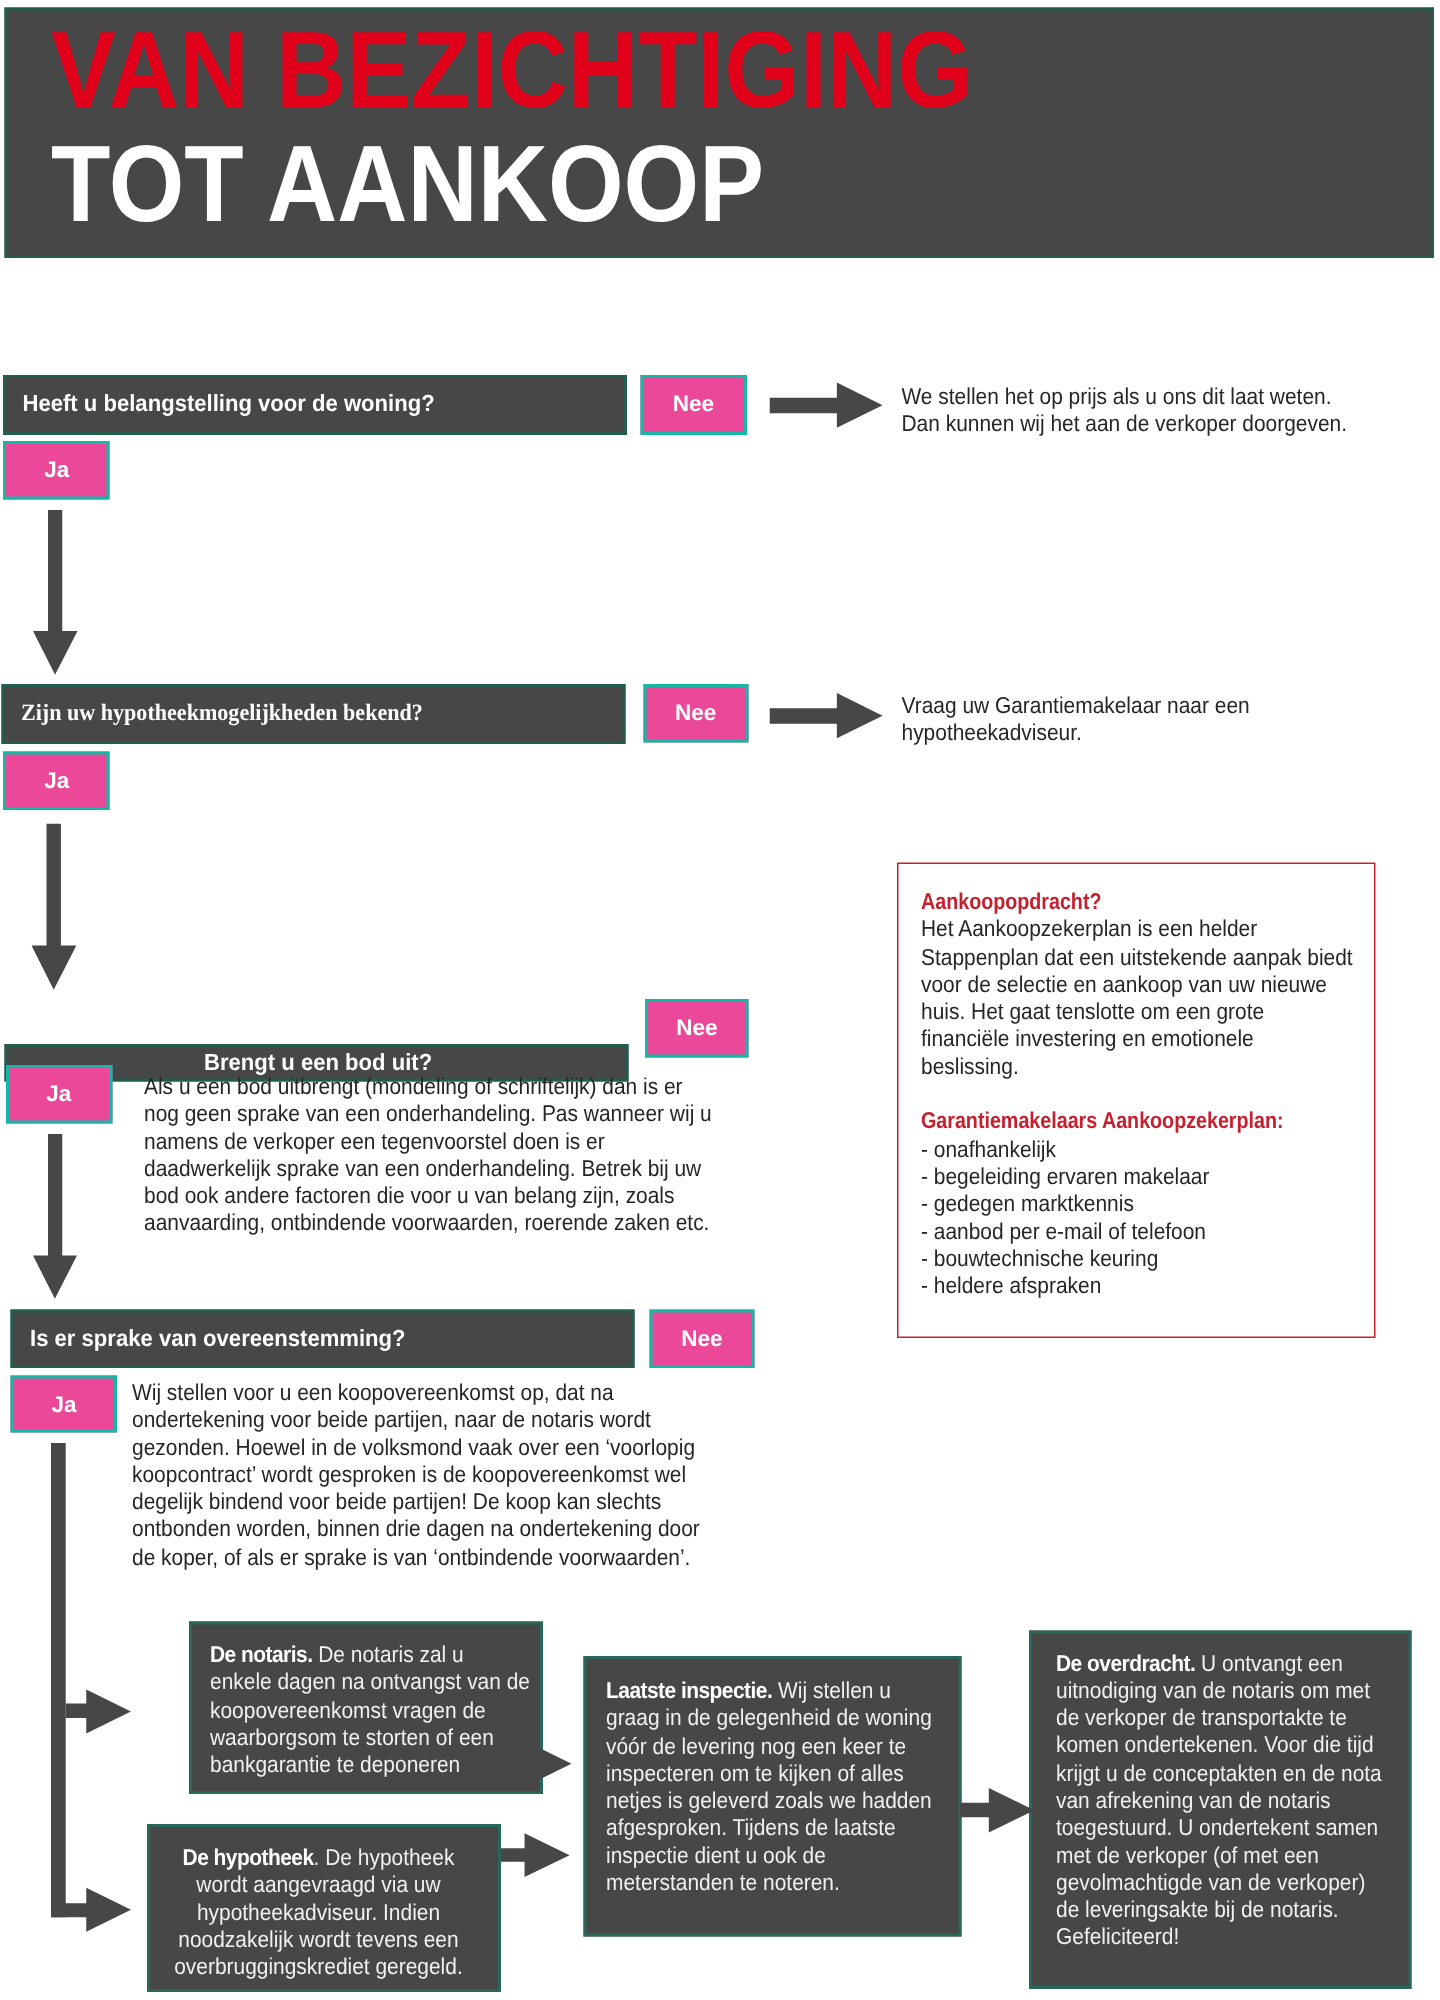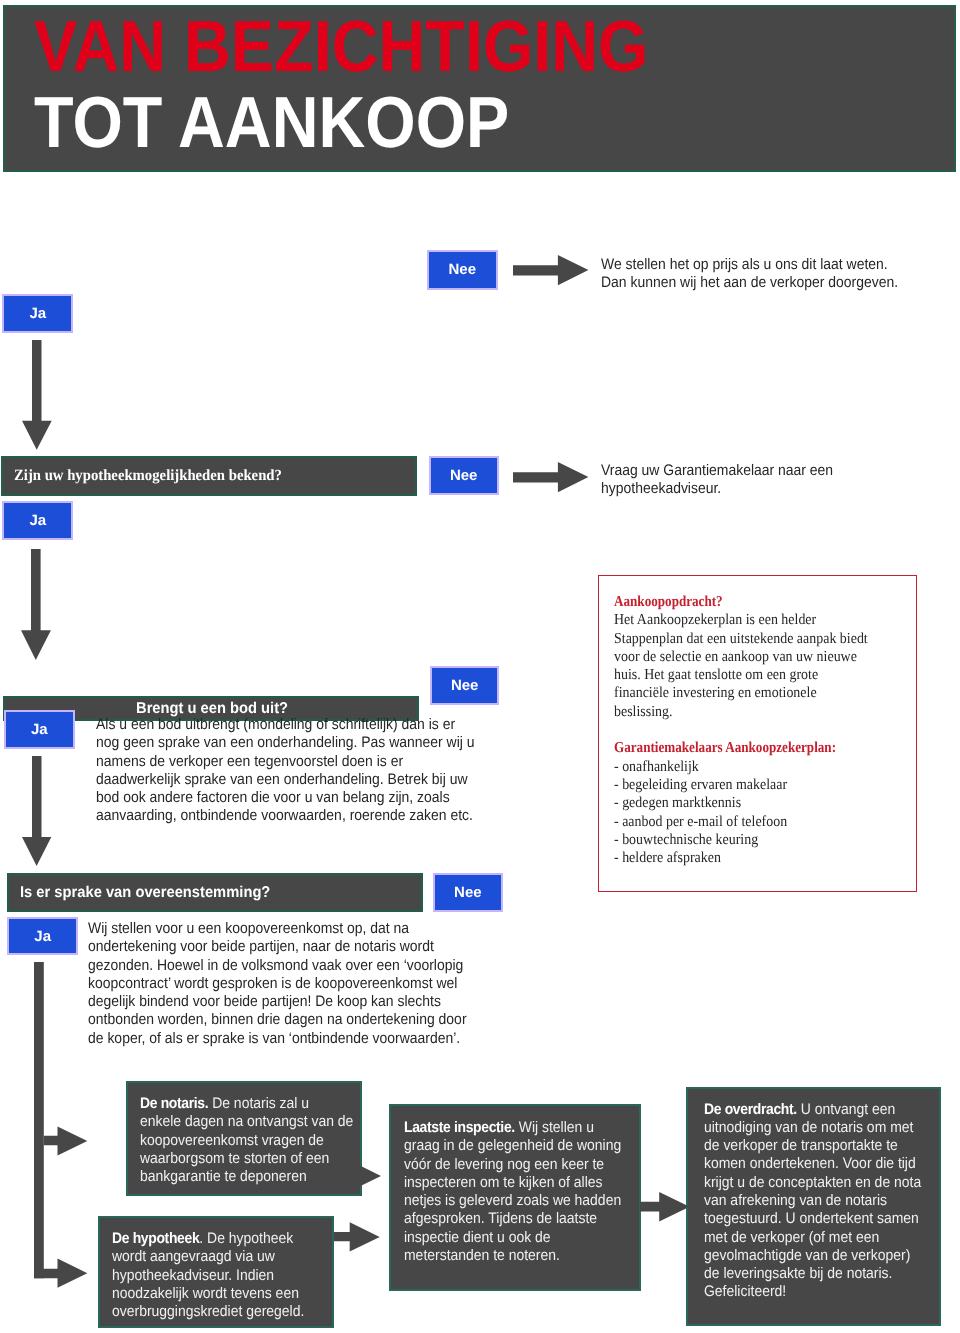--- a/index.html
+++ b/index.html
@@ -14,21 +14,21 @@
   .title{left:34px;font-size:72.5px;font-weight:bold;line-height:72px;white-space:nowrap;
          transform:scaleX(0.894);transform-origin:0 0;}
   #title1{top:11px;color:#E1001A;}
   #title2{top:87px;color:#FFFFFF;}
 
   
   .qbar{height:40px;background:#474747;border:2px solid #235d4d;box-sizing:border-box;
         color:#fff;display:flex;align-items:center;padding-left:11px;}
   .qbar > span{font-size:15.6px;font-weight:bold;white-space:nowrap;
         display:inline-block;transform:scaleX(0.944);transform-origin:0 50%;}
-  .redbox{background:#1d4ed8;border:2px solid #c4b5fd;box-sizing:border-box;
+  .redbox{background:#ec4899;border:2px solid #14b8a6;box-sizing:border-box;
           color:#fff;font-size:15px;font-weight:bold;
           display:flex;align-items:center;justify-content:center;}
 
   
   .btext,.btextw{font-size:15.3px;line-height:18.3px;white-space:pre;
         transform:scaleX(0.912);transform-origin:0 0;}
   .btext{color:#262626;}
   .btextw{color:#f0f0f0;}
   .btextw b,.btext b{font-weight:bold;letter-spacing:-0.38px;}
   .btextw b{color:#ffffff;}
@@ -44,20 +44,23 @@
 </style>
 </head>
 <body>
 
 <div id="page">
 
   <div class="abs" id="header"></div>
   <div class="abs title" id="title1">VAN BEZICHTIGING</div>
   <div class="abs title" id="title2">TOT AANKOOP</div>
 
+  <div class="abs qbar" style="left:2px;top:250px;width:416px;height:39.5px;">
+      <span>Heeft u belangstelling voor de woning?</span>
+    </div>
   <div class="abs redbox" style="left:426.9px;top:250.2px;width:70.7px;height:39.5px;">Nee</div>
   <div class="abs redbox" style="left:2.3px;top:294.4px;width:71.1px;height:39px;">Ja</div>
 
   <svg class="abs" style="left:512.7px;top:255.4px;" width="76" height="31" viewBox="0 0 76 31">
     <path d="M0 10.2 H44.9 V0 L75.4 15.1 L44.9 30.2 V20.5 H0 Z" fill="#474747"></path>
   </svg>
   <div class="abs btext" style="left:601px;top:255.5px;">We stellen het op prijs als u ons dit laat weten.
 Dan kunnen wij het aan de verkoper doorgeven.</div>
 
   <svg class="abs" style="left:21.5px;top:340px;" width="30" height="110" viewBox="0 0 30 110">
@@ -74,21 +77,21 @@
     <path d="M0 10.2 H44.9 V0 L75.4 15.1 L44.9 30.2 V20.5 H0 Z" fill="#474747"></path>
   </svg>
   <div class="abs btext" style="left:601px;top:462px;">Vraag uw Garantiemakelaar naar een
 hypotheekadviseur.</div>
 
   <svg class="abs" style="left:21.4px;top:549.1px;" width="30" height="111" viewBox="0 0 30 111">
     <path d="M10 0 H19.6 V81.3 H29.9 L14.8 110.9 L0 81.3 H10 Z" fill="#474747"></path>
   </svg>
 
   <div class="abs" id="side"></div>
-  <div class="abs" style="left:613.5px;top:593px;font-family:Liberation Serif, serif;">
+  <div class="abs" style="left:613.5px;top:593px;">
     <div class="sh">Aankoopopdracht?</div>
     <div class="btext">Het Aankoopzekerplan is een helder
 Stappenplan dat een uitstekende aanpak biedt
 voor de selectie en aankoop van uw nieuwe
 huis. Het gaat tenslotte om een grote
 financiële investering en emotionele
 beslissing.</div>
     <div class="sh" style="margin-top:18.3px;">Garantiemakelaars Aankoopzekerplan:</div>
     <div class="btext">- onafhankelijk
 - begeleiding ervaren makelaar
@@ -134,21 +137,21 @@
   </svg>
 
   <div class="abs card" style="left:98px;top:1080.5px;width:236px;height:115.5px;padding:12.5px 0 0 12px;margin-left:28px;">
     <div class="btextw"><b>De notaris.</b><span> De notaris zal u
 enkele dagen na ontvangst van de
 koopovereenkomst vragen de
 waarborgsom te storten of een
 bankgarantie te deponeren</span></div>
   </div>
 
-  <div class="abs card" style="left:98px;top:1215.5px;width:236px;height:112px;padding:12.5px 0 0 12px;">
+  <div class="abs card" style="left:98px;top:1215.5px;width:236px;height:112px;padding:12.5px 0 0 12px;text-align:center;">
     <div class="btextw"><b>De hypotheek</b><span>. De hypotheek
 wordt aangevraagd via uw
 hypotheekadviseur. Indien
 noodzakelijk wordt tevens een
 overbruggingskrediet geregeld.</span></div>
   </div>
 
   <div class="abs card" style="left:388.8px;top:1104px;width:252px;height:186.5px;padding:13px 0 0 13.2px;">
     <div class="btextw"><b>Laatste inspectie.</b><span> Wij stellen u
 graag in de gelegenheid de woning

